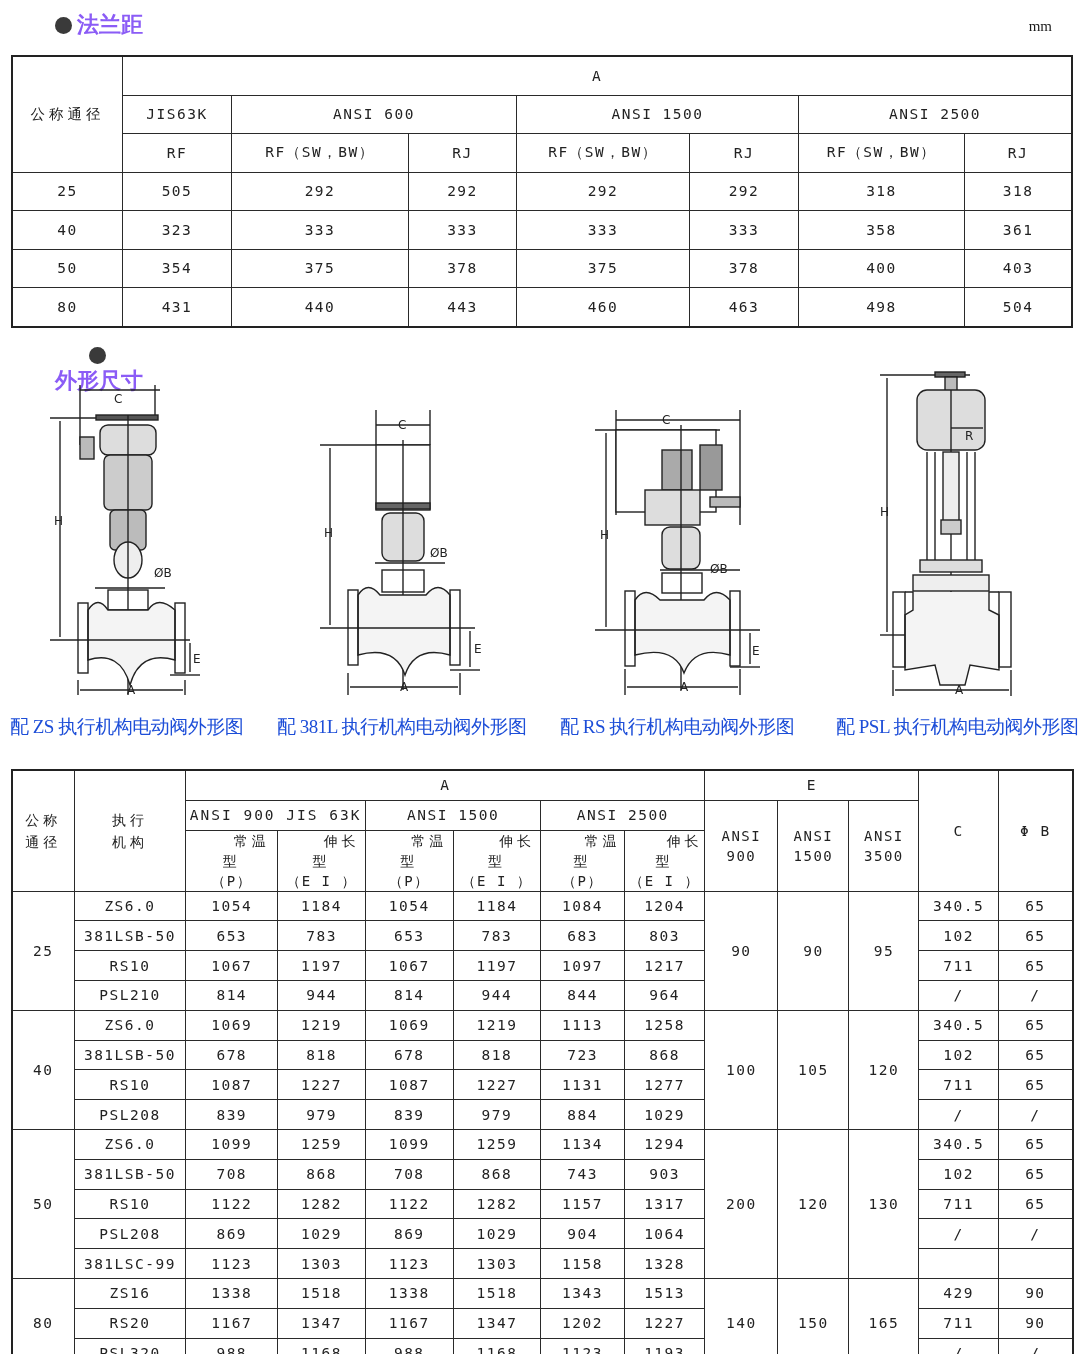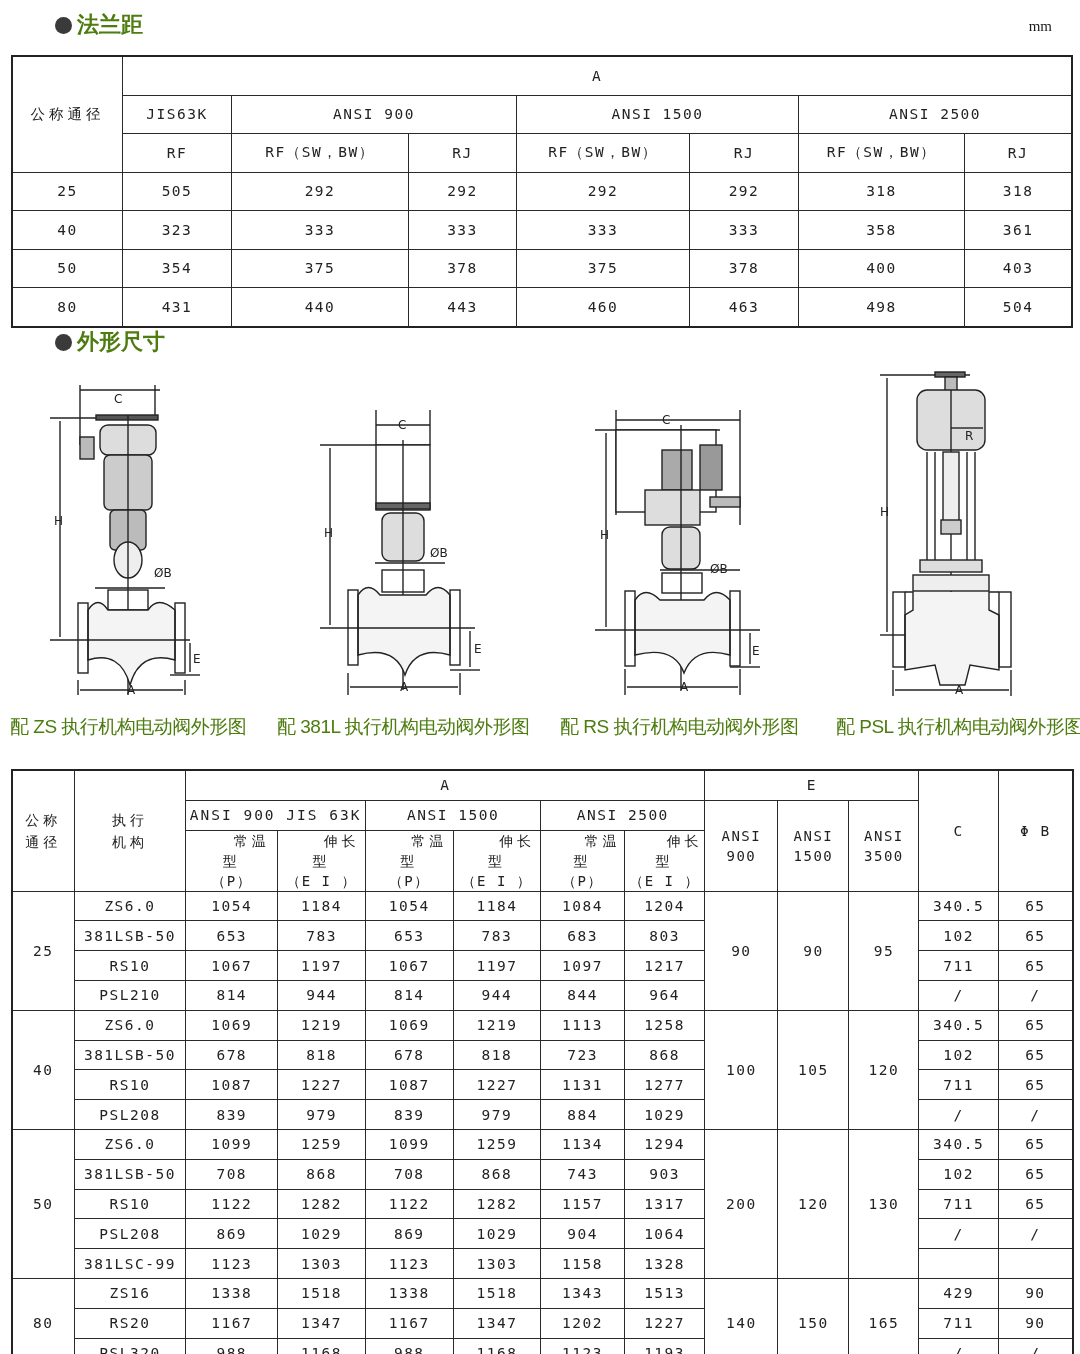--- a/index.html
+++ b/index.html
@@ -1,36 +1,36 @@
 <!DOCTYPE html>
 <html><head>
 <meta charset="utf-8">
 <style>
   * { box-sizing: border-box; margin: 0; padding: 0; }
   html, body { width: 1080px; height: 1354px; background: #fff; overflow: hidden; }
   body { position: relative; font-family: "DejaVu Serif", "Liberation Serif", serif; color: #1a1a1a; }
 
-  .section-title { position: absolute; font-family: "DejaVu Sans", "Liberation Sans", sans-serif; font-size: 22px; font-weight: bold; color: #4d7c0f; display: flex; align-items: center; gap: 2px; }
+  .section-title { position: absolute; font-family: "DejaVu Sans", "Liberation Sans", sans-serif; font-size: 22px; font-weight: bold; color: #8b5cf6; display: flex; align-items: center; gap: 2px; }
   .bullet { display: inline-block; width: 17px; height: 17px; border-radius: 50%; background: #3a3a3a; margin-right: 3px; }
   .unit { position: absolute; right: 28px; top: 18px; font-family: "Liberation Serif", serif; font-size: 15px; }
 
   table { border-collapse: collapse; position: absolute; table-layout: fixed; }
   td, th { border: 1.6px solid #2a2a2a; text-align: center; vertical-align: middle; font-weight: normal; font-family: "DejaVu Sans Mono", "Liberation Mono", monospace; letter-spacing: 1.5px; color: #222; }
   .outer { outline: 2.4px solid #222; outline-offset: -1px; }
 
   #flange-table { left: 12px; top: 56px; width: 1059px; }
   #flange-table td, #flange-table th { height: 38.5px; font-size: 14.5px; }
 
   #dim-table { left: 12px; top: 770px; width: 1061px; }
   #dim-table td, #dim-table th { font-size: 14.5px; height: 29.8px; padding: 0; }
   #dim-table .hdr-small { font-size: 14px; line-height: 20px; }
   .cjk { font-family: "DejaVu Sans", "Liberation Sans", sans-serif; letter-spacing: 4px; margin-left: 40px; }
 
   .diagram { position: absolute; }
-  .caption { position: absolute; top: 714px; font-family: Liberation Sans, sans-serif; font-size: 19px; color: #4d7c0f; white-space: nowrap; letter-spacing: -0.5px; }
+  .caption { position: absolute; top: 714px; font-family: Liberation Serif, serif; font-size: 19px; color: #1d4ed8; white-space: nowrap; letter-spacing: -0.5px; }
   svg text { font-family: "DejaVu Sans", "Liberation Sans", sans-serif; font-size: 12px; fill: #222; }
 </style>
 </head>
 <body>
 
 <div class="section-title" style="left:55px; top:10px;">
   <span class="bullet"></span>
   <span>法兰距</span>
 </div>
 <div class="unit">mm</div>
@@ -46,21 +46,21 @@
       <col style="width:166px">
       <col style="width:107px">
   </colgroup>
   <tbody>
       <tr>
     <th rowspan="3" class="cjk">公称通径</th>
     <th colspan="7">A</th>
   </tr>
   <tr>
     <th>JIS63K</th>
-    <th colspan="2">ANSI 900</th>
+    <th colspan="2">ANSI 600</th>
     <th colspan="2">ANSI 1500</th>
     <th colspan="2">ANSI 2500</th>
   </tr>
   <tr>
     <th>RF</th>
     <th>RF（SW，BW）</th>
     <th>RJ</th>
     <th>RF（SW，BW）</th>
     <th>RJ</th>
     <th>RF（SW，BW）</th>
@@ -104,21 +104,21 @@
         <td>440</td>
         <td>443</td>
         <td>460</td>
         <td>463</td>
         <td>498</td>
         <td>504</td>
       </tr>
     </tbody>
 </table>
 
-<div class="section-title" style="left:55px; top:327px;">
+<div class="section-title" style="left:55px; top:347px;flex-direction:column;">
   <span class="bullet"></span>
   <span>外形尺寸</span>
 </div>
 
 <svg class="diagram" style="left:40px; top:385px;" width="200" height="315" viewBox="0 0 200 315">
   <g stroke="#222" fill="none" stroke-width="1.4">
     <line x1="40" y1="5" x2="120" y2="5"></line>
       <line x1="40" y1="0" x2="40" y2="60"></line>
       <line x1="115" y1="0" x2="115" y2="30"></line>
     <line x1="10" y1="33" x2="115" y2="33"></line>

